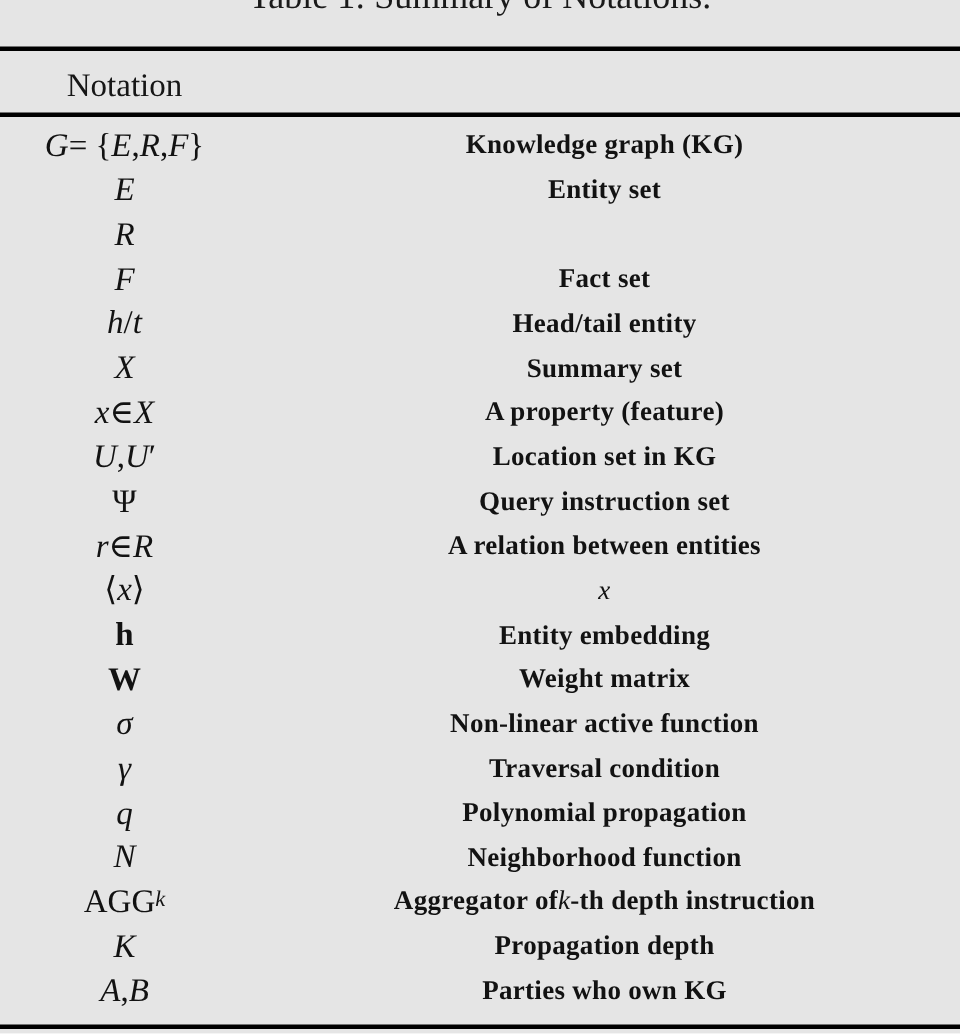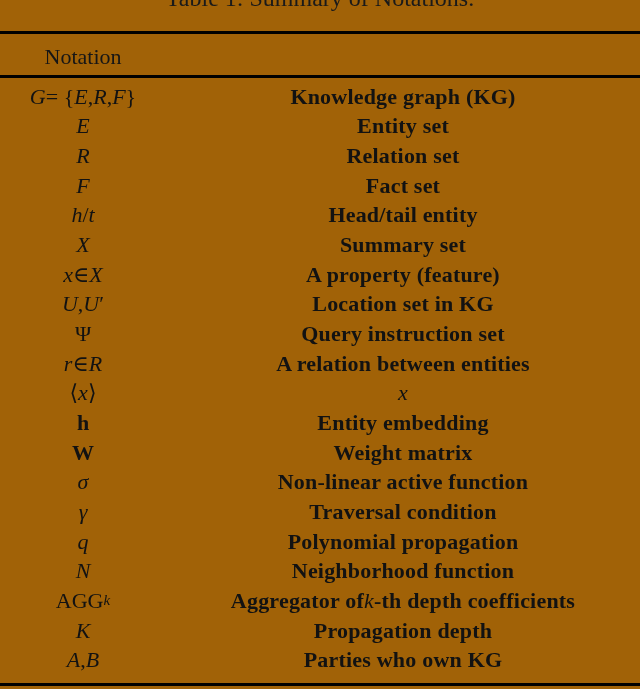--- a/index.html
+++ b/index.html
@@ -4,21 +4,21 @@
 <style>
   html, body {
     margin: 0;
     padding: 0;
     background: #ffffff;
   }
   .page {
     position: relative;
     width: 640px;
     height: 689px;
-    background: #a16207;
+    background: #e5e5e5;
     overflow: hidden;
     font-family: "Liberation Serif", "DejaVu Serif", "DejaVu Sans", serif;
     color: #141414;
   }
   
   .caption {
     position: absolute;
     top: -15px;
     left: 0;
     width: 640px;
@@ -73,21 +73,21 @@
   .thead .cell {
     font-size: 22px;
     font-weight: 400;
     color: #161616;
   }
   .notation {
     font-size: 22px;
     color: #121212;
   }
   .explanation {
-    font-size: 22px;
+    font-size: 18px;
     font-weight: 700;
     color: #121212;
     letter-spacing: 0.2px;
   }
 
   
   .seg-rm  { font-style: normal; }
   .seg-it  { font-style: italic; }
   .seg-cal { font-style: italic; }           
   .seg-bf  { font-style: normal; font-weight: 700; }
@@ -130,23 +130,20 @@
           <span class="seg-cal">E</span>
         </div>
         <div class="cell c2 explanation">
           <span class="seg-b">Entity set</span>
         </div>
       </div>
       <div class="trow">
         <div class="cell c1 notation">
           <span class="seg-cal">R</span>
         </div>
-        <div class="cell c2 explanation">
-          <span class="seg-b">Relation set</span>
-        </div>
       </div>
       <div class="trow">
         <div class="cell c1 notation">
           <span class="seg-cal">F</span>
         </div>
         <div class="cell c2 explanation">
           <span class="seg-b">Fact set</span>
         </div>
       </div>
       <div class="trow">
@@ -265,21 +262,21 @@
         </div>
       </div>
       <div class="trow">
         <div class="cell c1 notation">
           <span class="seg-rm">AGG</span>
           <span class="seg-sub">k</span>
         </div>
         <div class="cell c2 explanation">
           <span class="seg-b">Aggregator of </span>
           <span class="seg-i">k</span>
-          <span class="seg-b">-th depth coefficients</span>
+          <span class="seg-b">-th depth instruction</span>
         </div>
       </div>
       <div class="trow">
         <div class="cell c1 notation">
           <span class="seg-it">K</span>
         </div>
         <div class="cell c2 explanation">
           <span class="seg-b">Propagation depth</span>
         </div>
       </div>

